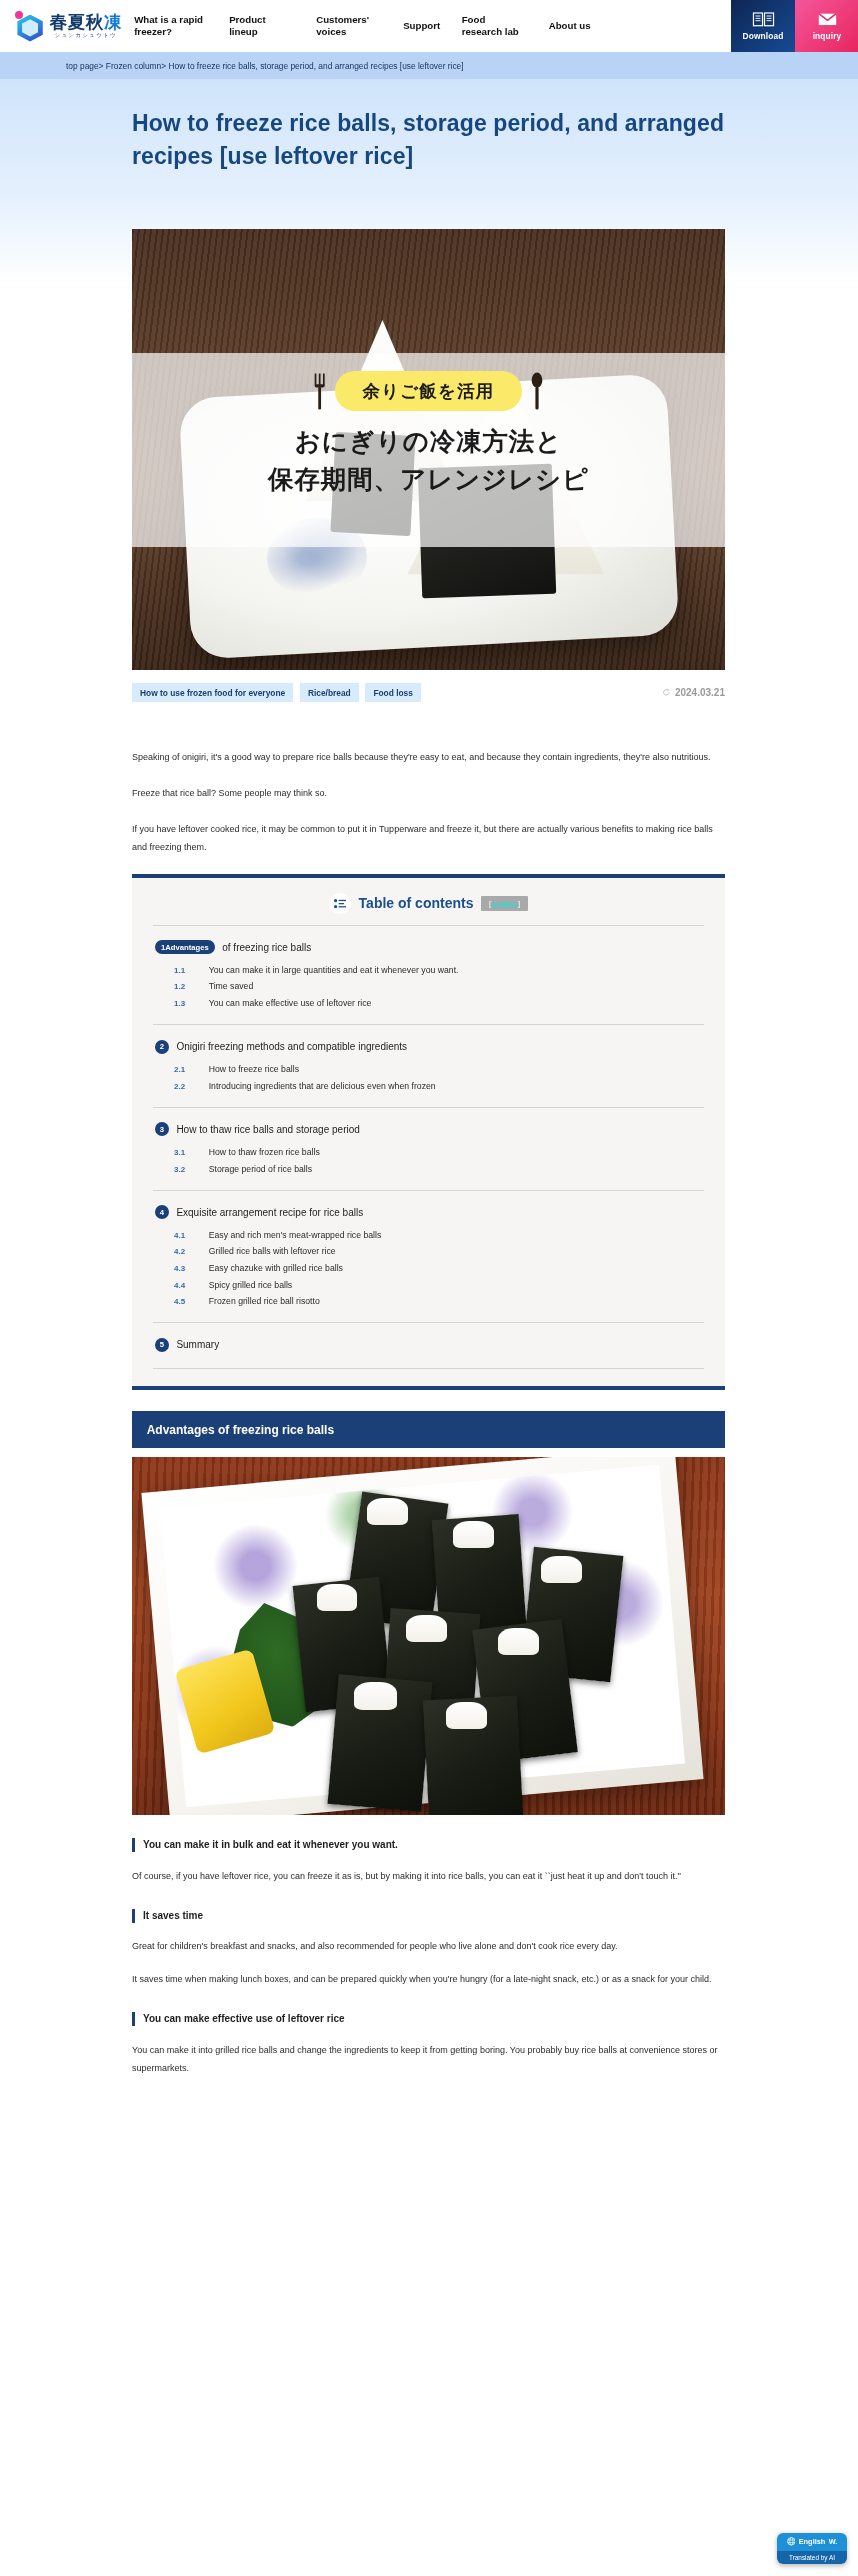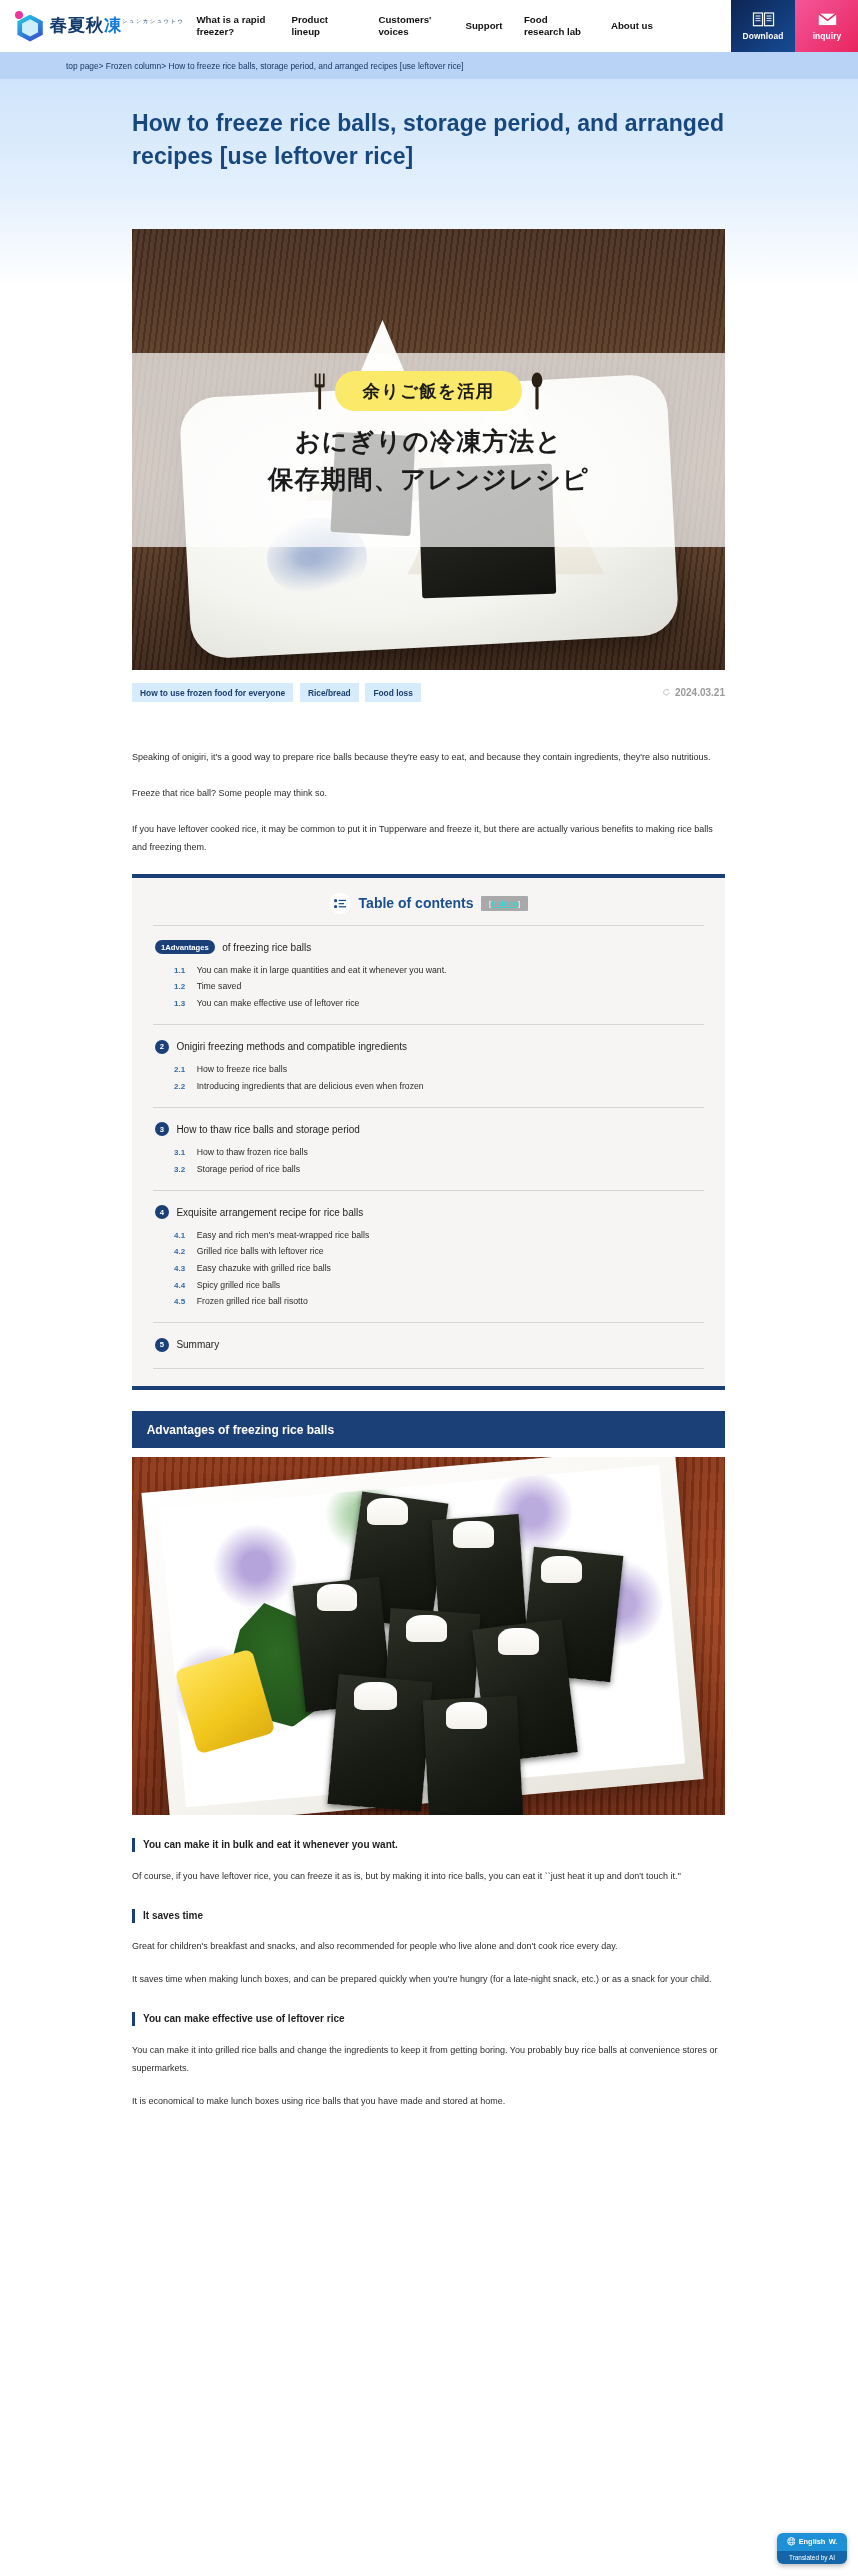--- a/index.html
+++ b/index.html
@@ -35,21 +35,21 @@
     position: absolute; left: 7.4px; top: 8.7px;
     width: 16px; height: 17.4px;
     background: #cfeefb;
     clip-path: polygon(50% 0%, 100% 25%, 100% 75%, 50% 100%, 0% 75%, 0% 25%);
   }
   .logo-dot {
     position: absolute; left: 0px; top: 0px;
     width: 8.7px; height: 8.7px; border-radius: 50%;
     background: #f0369c;
   }
-  .logo-text { display: flex; flex-direction: row; line-height: 1; text-align: center; }
+  .logo-text { display: flex; flex-direction: column; line-height: 1; text-align: center; }
   .logo-kanji {
     font-size: 17.4px; font-weight: 700; color: #123a6b; letter-spacing: 0.7px;
   }
   .logo-kanji .blue { color: #1479d6; }
   .logo-kana {
     font-size: 5.3px; color: #123a6b; letter-spacing: 1.5px; margin-top: 2px;
   }
 
   .main-nav {
     display: flex;
@@ -241,21 +241,21 @@
     font-size: 7.7px; font-weight: 700;
     display: flex; align-items: center; justify-content: center;
     flex: none;
   }
   .toc-num.wide {
     width: auto; min-width: 49px; height: 14px; border-radius: 7.4px; padding: 0 6px;
     font-size: 7.7px;
   }
   .toc-l1-label { font-size: 10px; font-weight: 400; color: #1e1e1e; cursor: pointer; }
   .toc-subs { margin: 10.7px 0 0 19px; }
-  .toc-l2 { display: flex; gap: 8px; margin-bottom: 6.7px; align-items: baseline; }
+  .toc-l2 { display: flex; gap: 20px; margin-bottom: 6.7px; align-items: baseline; }
   .toc-l2-num { color: #2f6cb0; font-size: 8px; font-weight: 700; min-width: 14.7px; }
   .toc-l2-label { font-size: 8.7px; color: #2b2b2b; cursor: pointer; }
   .toc-divider { height: 0.7px; background: #d8d4d1; margin: 16px 21.4px 0 21.4px; }
 
   
   .section-band {
     margin-top: 21.4px;
     background: #1b3f77;
     color: #ffffff;
     font-size: 12px;
@@ -597,21 +597,20 @@
 
   <h3 class="sub-heading">You can make it in bulk and eat it whenever you want.</h3>
   <p class="sub-para">Of course, if you have leftover rice, you can freeze it as is, but by making it into rice balls, you can eat it ``just heat it up and don't touch it.''</p>
 
   <h3 class="sub-heading">It saves time</h3>
   <p class="sub-para">Great for children's breakfast and snacks, and also recommended for people who live alone and don't cook rice every day.</p>
   <p class="sub-para">It saves time when making lunch boxes, and can be prepared quickly when you're hungry (for a late-night snack, etc.) or as a snack for your child.</p>
 
   <h3 class="sub-heading">You can make effective use of leftover rice</h3>
   <p class="sub-para">You can make it into grilled rice balls and change the ingredients to keep it from getting boring. You probably buy rice balls at convenience stores or supermarkets.</p>
-  <p class="sub-para">It is economical to make lunch boxes using rice balls that you have made and stored at home.</p>
 
 </div>
 
 <div class="translate-widget">
   <div class="tw-top">
     <svg class="globe-icon" viewBox="0 0 14 14">
       <circle cx="7" cy="7" r="6" fill="none" stroke="#fff" stroke-width="1.3"></circle>
       <ellipse cx="7" cy="7" rx="2.6" ry="6" fill="none" stroke="#fff" stroke-width="1.1"></ellipse>
       <line x1="1.2" y1="5" x2="12.8" y2="5" stroke="#fff" stroke-width="1.1"></line>
       <line x1="1.2" y1="9" x2="12.8" y2="9" stroke="#fff" stroke-width="1.1"></line>

